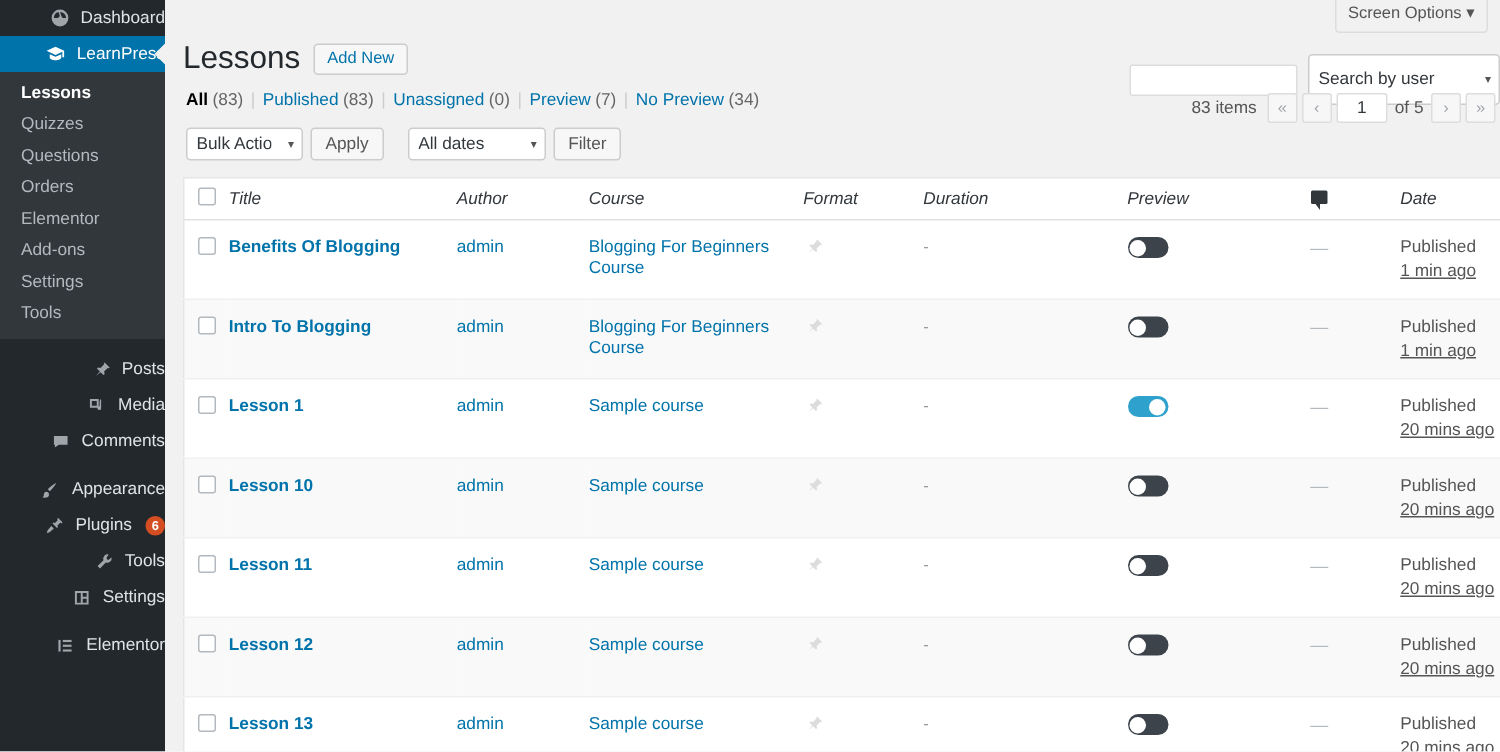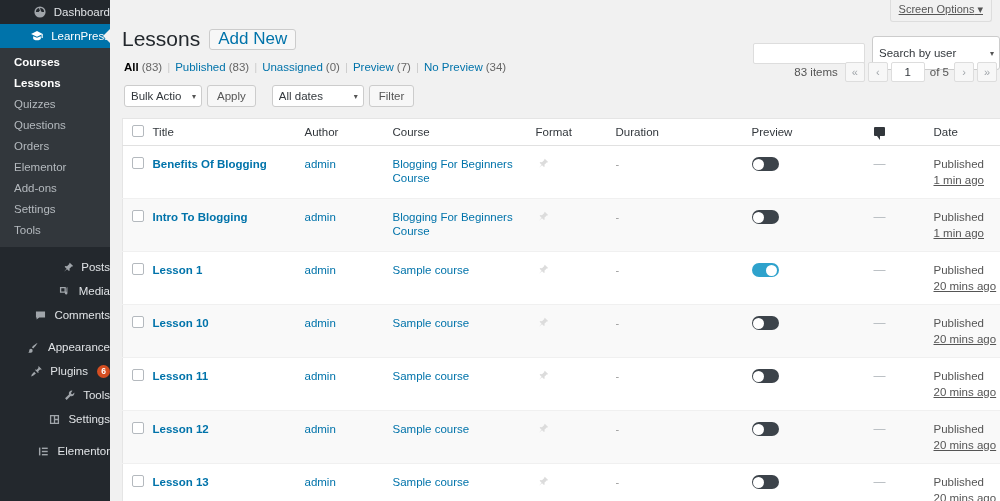--- a/index.html
+++ b/index.html
@@ -76,31 +76,30 @@
 
   .screen-meta { height: 22px; display: flex; justify-content: flex-end; }
   .screen-options-btn {
     background: #f1f1f1;
     border: 1px solid #ddd; border-top: none;
     border-radius: 0 0 3px 3px;
     font-size: 11px; color: #555;
     padding: 3px 8px 4px 8px;
     margin-right: 8px;
     line-height: 13px;
-    text-decoration: underline;
   }
 
   .page-head { padding: 4px 18px 0 12px; }
   .title-row { display: flex; align-items: center; gap: 9px; }
   h1.page-title {
     font-size: 21px; font-weight: 400;
     color: #23282d; line-height: 26px;
   }
   .add-new {
-    font-size: 17px; color: #0073aa;
+    font-size: 11px; color: #0073aa;
     border: 1px solid #ccc; background: #f7f7f7;
     border-radius: 3px; padding: 2px 8px 3px 8px;
     line-height: 14px;
   }
 
   .subsubsub {
     font-size: 11.5px; color: #666;
     margin: 9px 0 0 0; padding-left: 2px;
     display: flex; align-items: center;
     flex-wrap: nowrap;
@@ -196,21 +195,21 @@
   }
   table.wp-list thead th {
     text-align: left;
     font-size: 11.5px; font-weight: 400;
     color: #32373c;
     padding: 6px 0 6px 0;
     border-bottom: 1px solid #e1e1e1;
     background: #fff;
     vertical-align: middle;
   }
-  thead th a { color: #32373c; text-decoration: none; }
+  thead th a { color: #32373c; text-decoration: none; font-style: italic; }
   .col-cb { width: 30px; padding-left: 9px !important; }
   .col-title { width: 152px; }
   .col-author { width: 88px; }
   .col-course { width: 143px; }
   .col-format { width: 80px; }
   .col-duration { width: 136px; }
   .col-preview { width: 122px; }
   .col-comments { width: 60px; }
   .col-date { width: 80px; }
 
@@ -294,21 +293,20 @@
     <div class="menu-item active">
       <span class="ico">
         <svg width="14" height="14" viewBox="0 0 20 20" fill="currentColor">
             <path d="M10 3L1.5 7 10 11l6.5-3.06V13h1.7V7zM4.5 10.2v3.2c0 1.3 2.5 2.6 5.5 2.6s5.5-1.3 5.5-2.6v-3.2L10 12.6z"></path>
           </svg>
       </span>
       <span>LearnPress</span>
     </div>
 
     <div class="submenu">
-      <a class="sub-item current">Courses</a>
       <a class="sub-item current">Lessons</a>
       <a class="sub-item">Quizzes</a>
       <a class="sub-item">Questions</a>
       <a class="sub-item">Orders</a>
       <a class="sub-item">Elementor</a>
       <a class="sub-item">Add-ons</a>
       <a class="sub-item">Settings</a>
       <a class="sub-item">Tools</a>
     </div>
 

